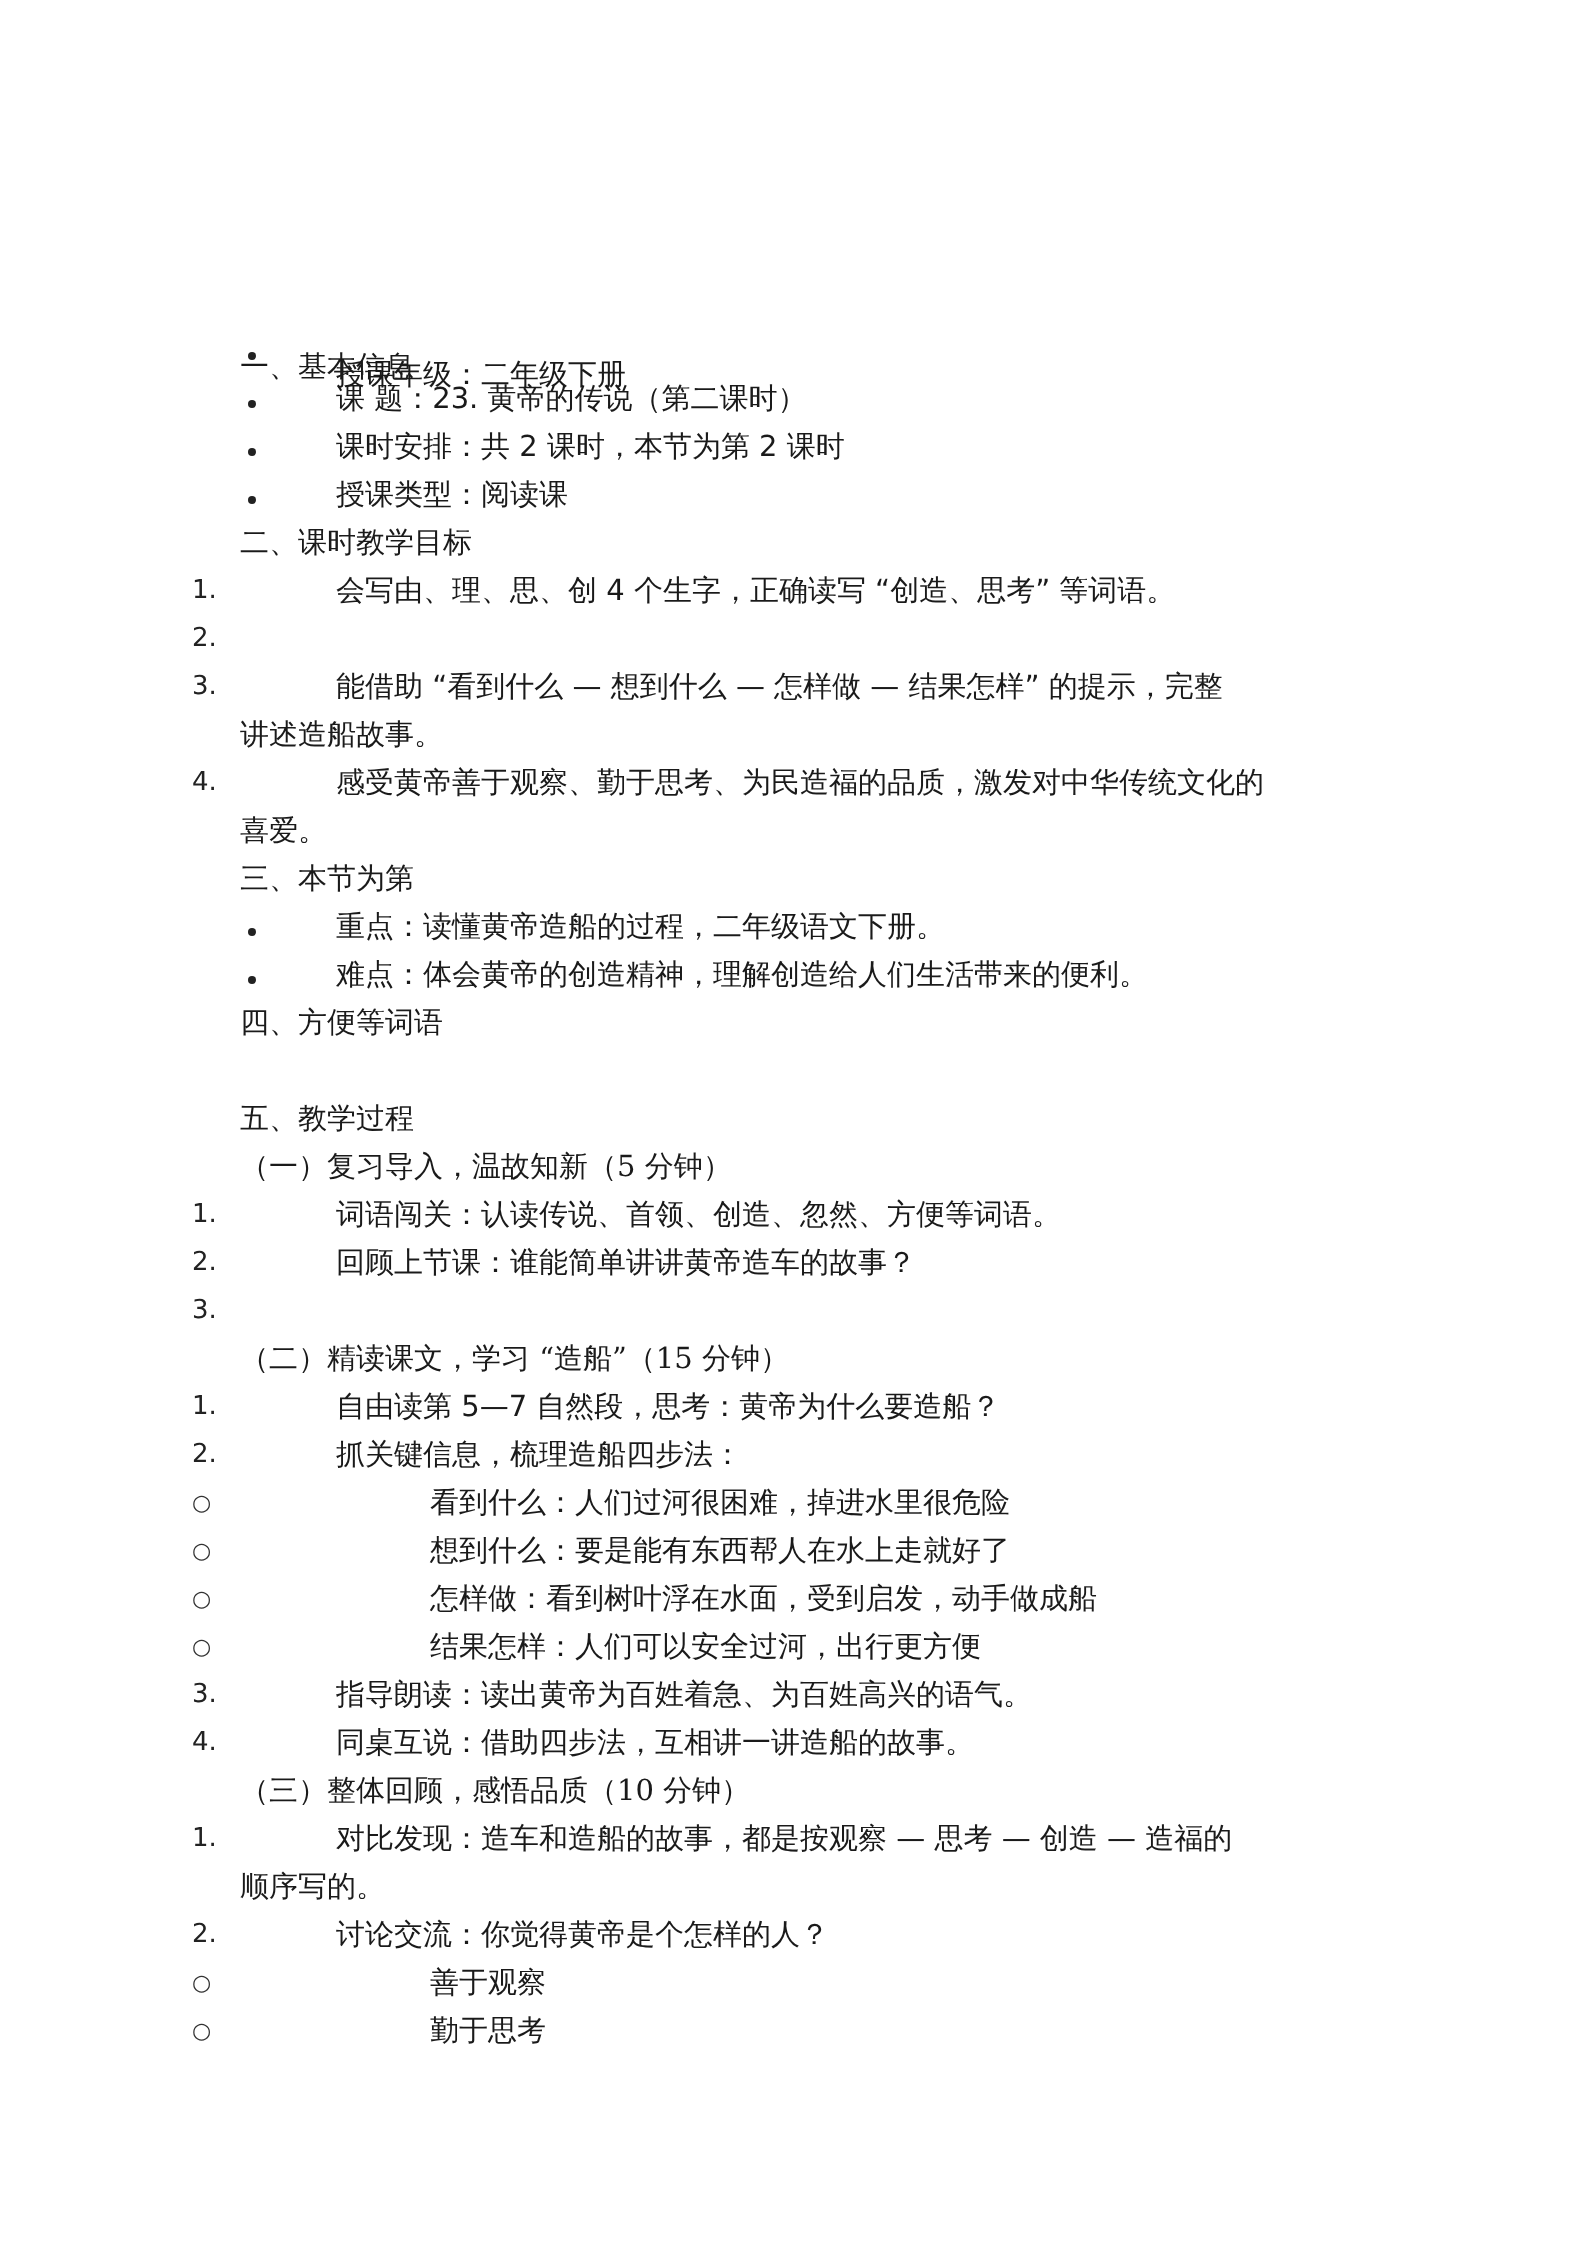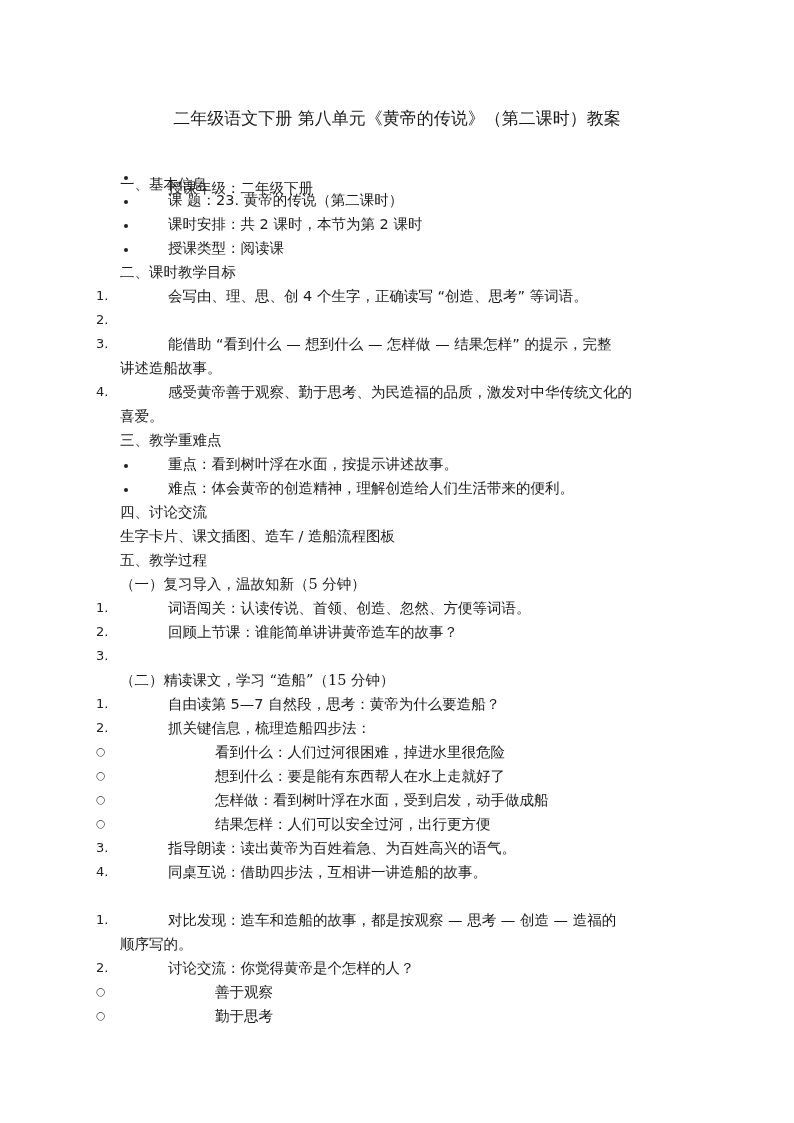--- a/index.html
+++ b/index.html
@@ -12,21 +12,20 @@
   .h { font-family:"DejaVu Serif","Liberation Serif",serif; }
   .marker { position:absolute; font-size:13px; line-height:20px; color:#222; }
   .bullet { position:absolute; width:4px; height:4px; border-radius:50%; background:#222; }
   .circ { position:absolute; font-size:11px; line-height:20px; color:#333; }
 </style>
 </head>
 <body>
 
 <div class="page">
 
-  <div class="title h">二年级语文下册 第八单元《黄帝的传说》（第二课时）教案</div>
 
   <div class="line h" style="left:120px;top:142px;margin-top:32px;">一、基本信息</div>
   <span class="bullet" style="left:124px;top:176px;"></span>
   <div class="line" style="left:168px;top:178px;">授课年级：二年级下册</div>
   <span class="bullet" style="left:124px;top:200px;"></span>
   <div class="line" style="left:168px;top:190px;">课  题：23. 黄帝的传说（第二课时）</div>
   <span class="bullet" style="left:124px;top:224px;"></span>
   <div class="line" style="left:168px;top:214px;">课时安排：共 2 课时，本节为第 2 课时</div>
   <span class="bullet" style="left:124px;top:248px;"></span>
   <div class="line" style="left:168px;top:238px;">授课类型：阅读课</div>
@@ -35,28 +34,27 @@
   <div class="marker" style="left:96px;top:286px;">1.</div>
   <div class="line" style="left:168px;top:286px;">会写由、理、思、创 4 个生字，正确读写 “创造、思考” 等词语。</div>
   <div class="marker" style="left:96px;top:310px;">2.</div>
   <div class="marker" style="left:96px;top:334px;">3.</div>
   <div class="line" style="left:168px;top:334px;">能借助 “看到什么 — 想到什么 — 怎样做 — 结果怎样” 的提示，完整</div>
   <div class="line" style="left:120px;top:358px;">讲述造船故事。</div>
   <div class="marker" style="left:96px;top:382px;">4.</div>
   <div class="line" style="left:168px;top:382px;">感受黄帝善于观察、勤于思考、为民造福的品质，激发对中华传统文化的</div>
   <div class="line" style="left:120px;top:406px;">喜爱。</div>
 
-  <div class="line h" style="left:120px;top:430px;">三、教学重难点</div>
+  <div class="line h" style="left:120px;top:430px;">三、本节为第</div>
   <span class="bullet" style="left:124px;top:464px;"></span>
-  <div class="line" style="left:168px;top:454px;">重点：看到树叶浮在水面，按提示讲述故事。</div>
+  <div class="line" style="left:168px;top:454px;">重点：读懂黄帝造船的过程，二年级语文下册。</div>
   <span class="bullet" style="left:124px;top:488px;"></span>
   <div class="line" style="left:168px;top:478px;">难点：体会黄帝的创造精神，理解创造给人们生活带来的便利。</div>
 
-  <div class="line h" style="left:120px;top:502px;">四、讨论交流</div>
-  <div class="line" style="left:120px;top:526px;">生字卡片、课文插图、造车 / 造船流程图板</div>
+  <div class="line h" style="left:120px;top:502px;">四、方便等词语</div>
 
   <div class="line h" style="left:120px;top:550px;">五、教学过程</div>
 
   <div class="line h" style="left:120px;top:574px;">（一）复习导入，温故知新（5 分钟）</div>
   <div class="marker" style="left:96px;top:598px;">1.</div>
   <div class="line" style="left:168px;top:598px;">词语闯关：认读传说、首领、创造、忽然、方便等词语。</div>
   <div class="marker" style="left:96px;top:622px;">2.</div>
   <div class="line" style="left:168px;top:622px;">回顾上节课：谁能简单讲讲黄帝造车的故事？</div>
   <div class="marker" style="left:96px;top:646px;">3.</div>
 
@@ -73,20 +71,21 @@
   <div class="circ" style="left:96px;top:790px;">○</div>
   <div class="line" style="left:215px;top:790px;">怎样做：看到树叶浮在水面，受到启发，动手做成船</div>
   <div class="circ" style="left:96px;top:814px;">○</div>
   <div class="line" style="left:215px;top:814px;">结果怎样：人们可以安全过河，出行更方便</div>
 
   <div class="marker" style="left:96px;top:838px;">3.</div>
   <div class="line" style="left:168px;top:838px;">指导朗读：读出黄帝为百姓着急、为百姓高兴的语气。</div>
   <div class="marker" style="left:96px;top:862px;">4.</div>
   <div class="line" style="left:168px;top:862px;">同桌互说：借助四步法，互相讲一讲造船的故事。</div>
 
+  <div class="line h" style="left:120px;top:886px;">（三）整体回顾，感悟品质（10 分钟）</div>
   <div class="marker" style="left:96px;top:910px;">1.</div>
   <div class="line" style="left:168px;top:910px;">对比发现：造车和造船的故事，都是按观察 — 思考 — 创造 — 造福的</div>
   <div class="line" style="left:120px;top:934px;">顺序写的。</div>
   <div class="marker" style="left:96px;top:958px;">2.</div>
   <div class="line" style="left:168px;top:958px;">讨论交流：你觉得黄帝是个怎样的人？</div>
 
   <div class="circ" style="left:96px;top:982px;">○</div>
   <div class="line" style="left:215px;top:982px;">善于观察</div>
   <div class="circ" style="left:96px;top:1006px;">○</div>
   <div class="line" style="left:215px;top:1006px;">勤于思考</div>

